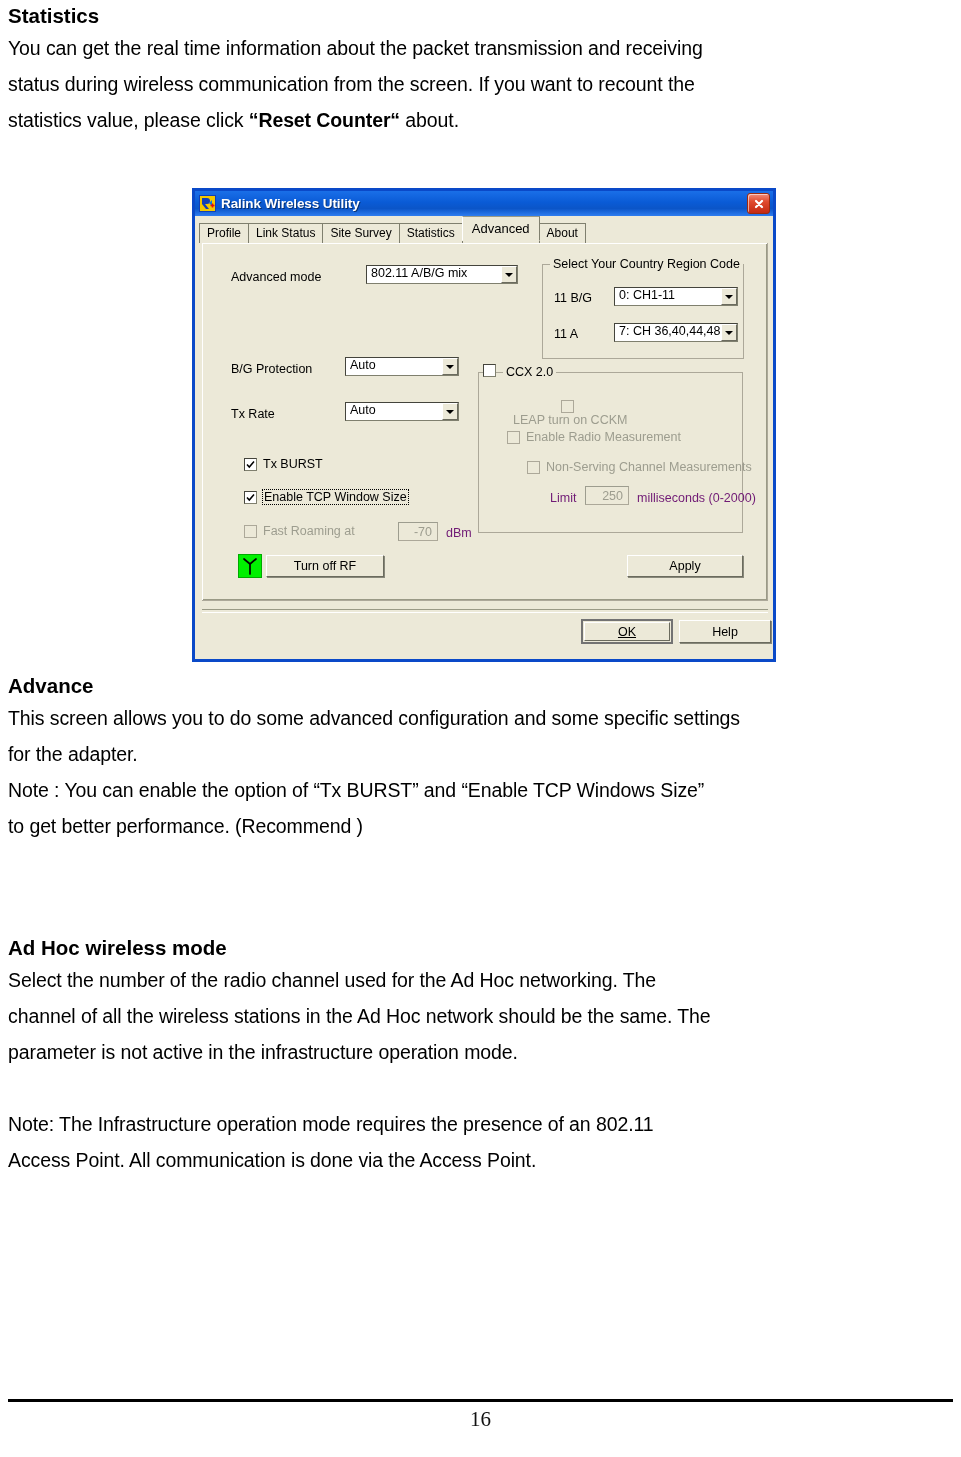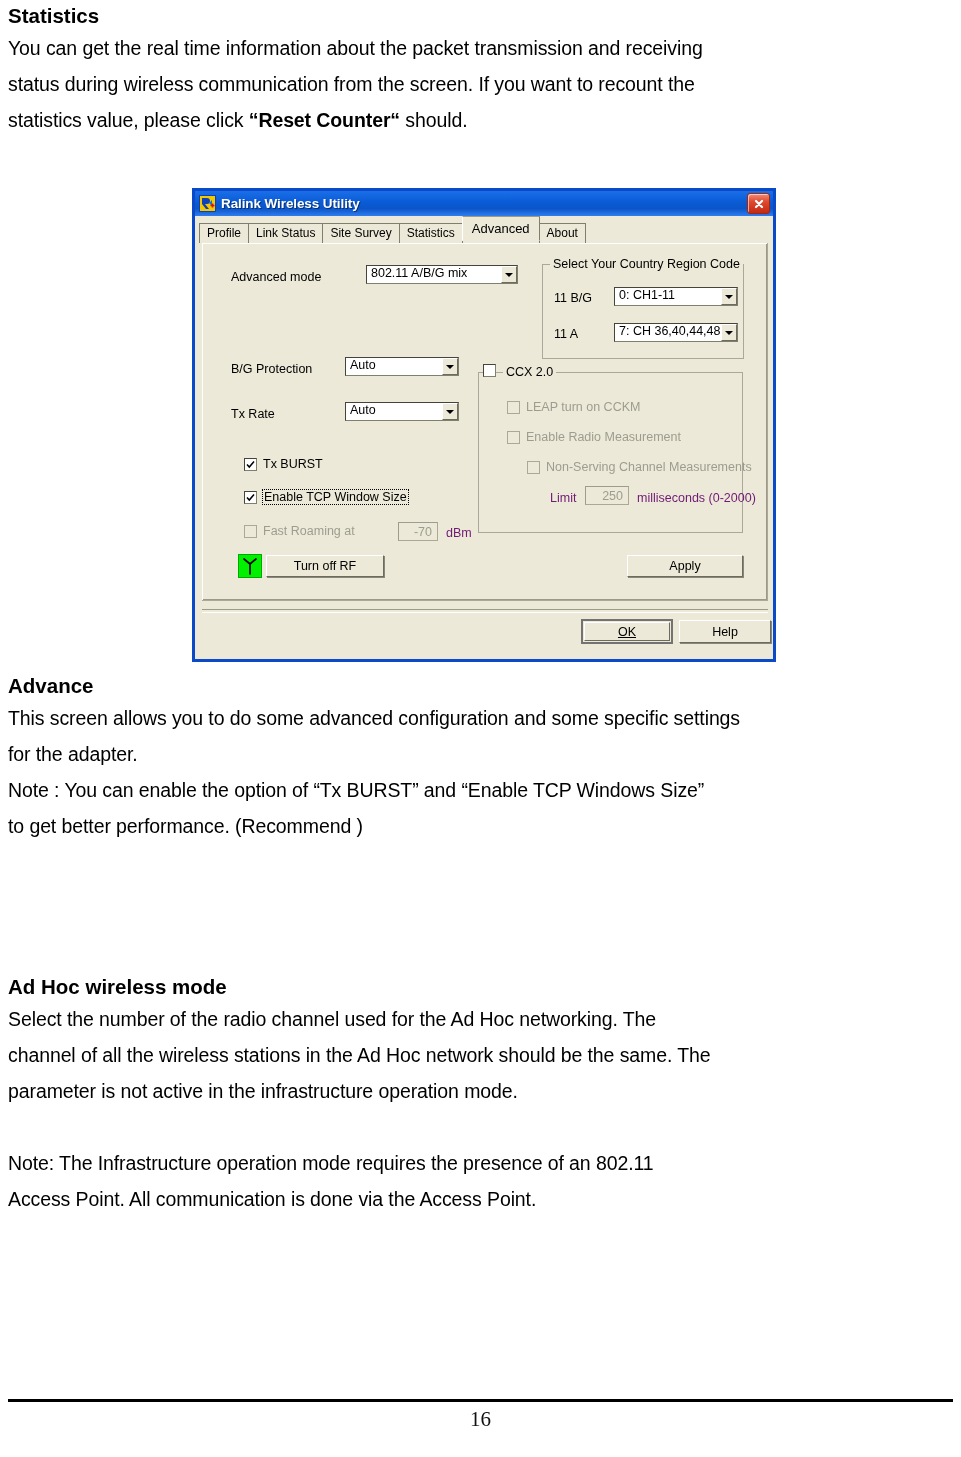--- a/index.html
+++ b/index.html
@@ -212,21 +212,21 @@
 </style>
 </head>
 <body>
 
 <div class="page">
 
   <div class="doc">
     <h1 class="sec">Statistics</h1>
     <p class="body">You can get the real time information about the packet transmission and receiving</p>
     <p class="body">status during wireless communication from the screen. If you want to recount the</p>
-    <p class="body"><span>statistics value, please click </span><b class="inl">“Reset Counter“</b><span> should.</span></p>
+    <p class="body"><span>statistics value, please click </span><b class="inl">“Reset Counter“</b><span> about.</span></p>
   </div>
 
   <div class="dlg">
 
     <div class="titlebar">
       <span class="ralink-logo">
         <svg width="17" height="17" viewBox="0 0 17 17">
           <rect x="0" y="0" width="17" height="17" fill="#1040B8"></rect>
           <rect x="1" y="1" width="15" height="15" fill="#F2C800"></rect>
           <path d="M3 3 h5 a3 3 0 0 1 0 6 h-2 l4 5 h-3 l-4 -5 z" fill="#1040B8"></path>
@@ -322,21 +322,21 @@
         <span>-70</span>
       </div>
       <span class="lbl dis" style="left:243px;top:282px;">dBm</span>
 
       <div class="group" style="left:275px;top:128px;width:265px;height:161px;">
         <span class="gtitle" style="left:24px;">CCX 2.0</span>
         <div class="cb" style="left:4px;top:-9px;">
           <span class="box" style="background:#fff;border-color:#44443c #7F7F6E #7F7F6E #44443c;"></span>
         </div>
 
-        <div class="cb dis" style="left:28px;top:27px;">
+        <div class="cb dis" style="left:28px;top:27px;flex-direction:column;">
           <span class="box"></span>
           <span class="txt">LEAP turn on CCKM</span>
         </div>
 
         <div class="cb dis" style="left:28px;top:57px;">
           <span class="box"></span>
           <span class="txt">Enable Radio Measurement</span>
         </div>
 
         <div class="cb dis" style="left:48px;top:87px;">
@@ -375,21 +375,21 @@
   </div>
 
   <div class="doc" style="top:670px;">
     <h1 class="sec">Advance</h1>
     <p class="body">This screen allows you to do some advanced configuration and some specific settings</p>
     <p class="body">for the adapter.</p>
     <p class="body indent1">Note : You can enable the option of “Tx BURST” and “Enable TCP Windows Size”</p>
     <p class="body indent2">to get better performance. (Recommend )</p>
   </div>
 
-  <div class="doc" style="top:932px;margin-top:39px;">
+  <div class="doc" style="top:932px;">
     <h1 class="sec">Ad Hoc wireless mode</h1>
     <p class="body indent-body">Select the number of the radio channel used for the Ad Hoc networking. The</p>
     <p class="body indent-body">channel of all the wireless stations in the Ad Hoc network should be the same. The</p>
     <p class="body indent-body">parameter is not active in the infrastructure operation mode.</p>
     <p class="body indent-body">&nbsp;</p>
     <p class="body indent-body">Note: The Infrastructure operation mode requires the presence of an 802.11</p>
     <p class="body indent-body">Access Point. All communication is done via the Access Point.</p>
   </div>
 
   <div class="footer-rule"></div>

